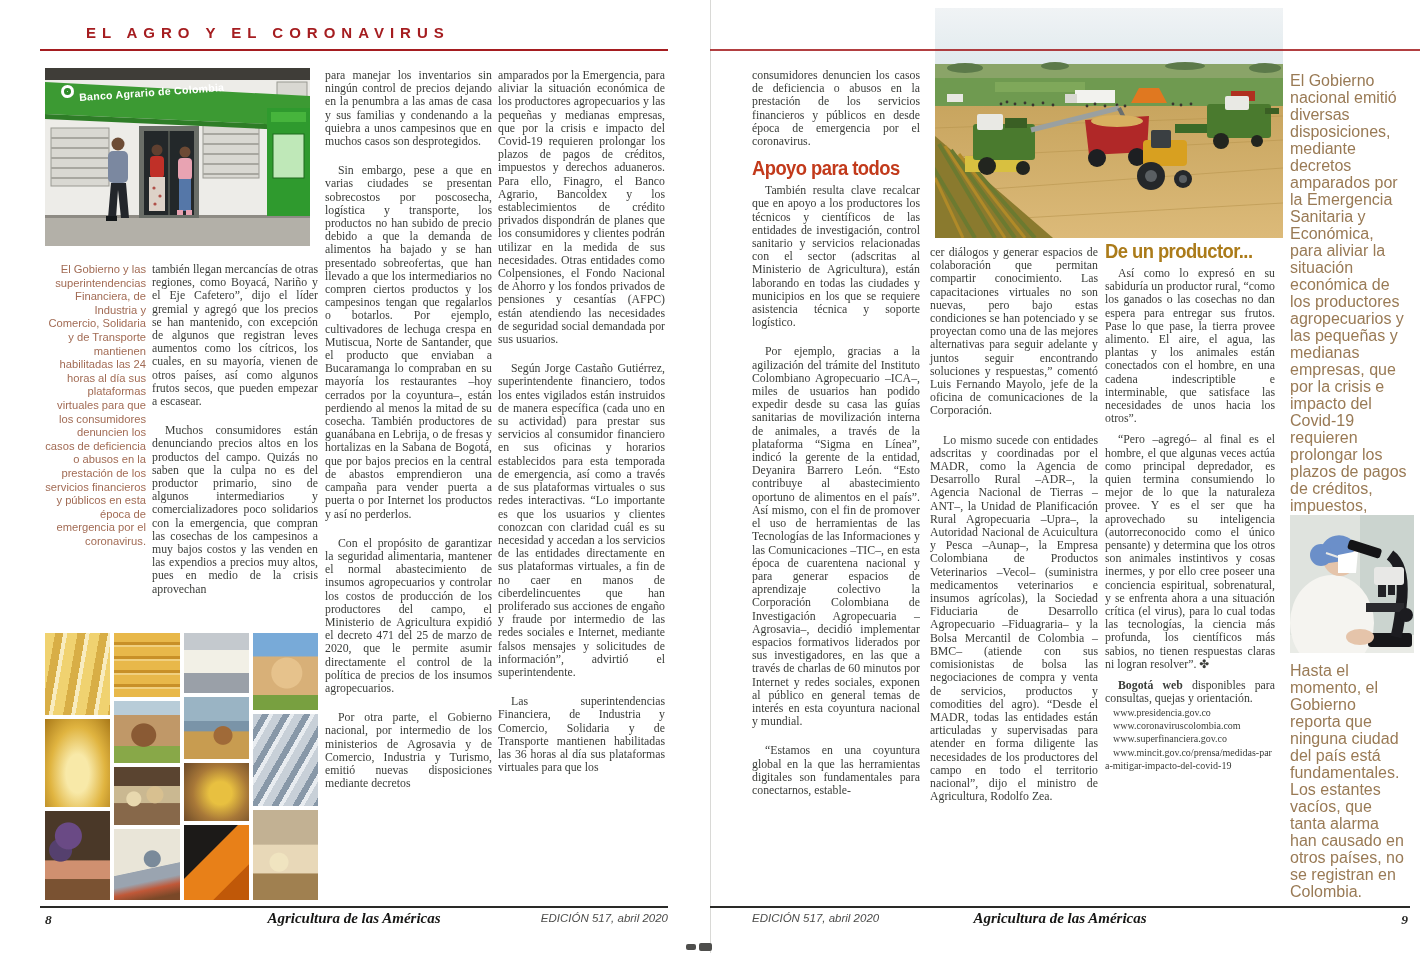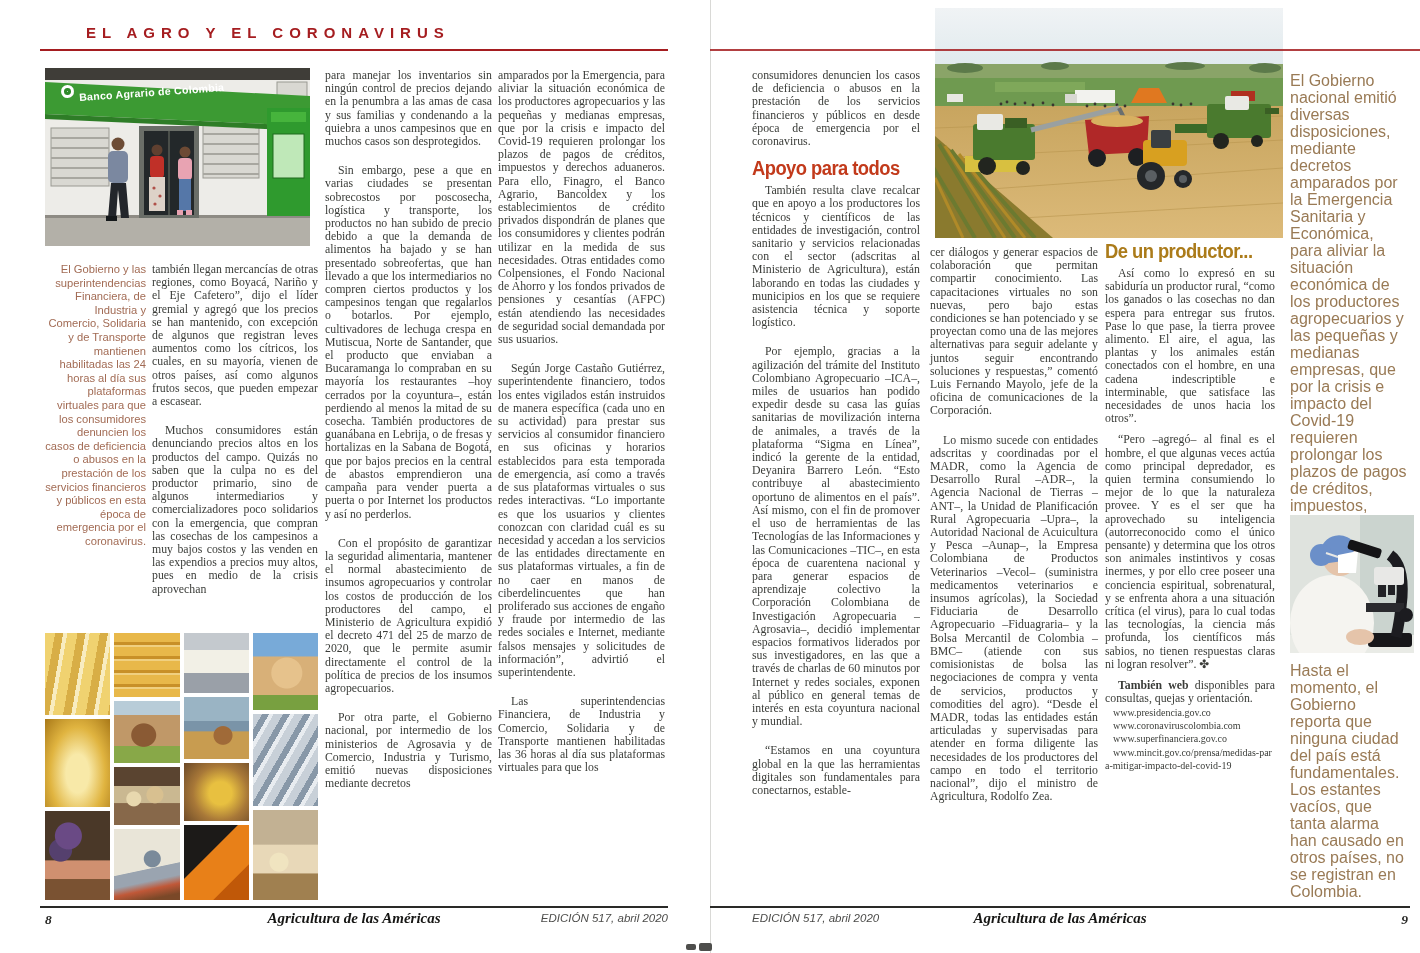--- a/index.html
+++ b/index.html
@@ -308,21 +308,21 @@
 
 <div class="abs col" style="left:930px; top:246px; width:168px;">
   <p>cer diálogos y generar espacios de colaboración que permitan compartir conocimiento. Las capacitaciones virtuales no son nuevas, pero bajo estas condiciones se han potenciado y se proyectan como una de las mejores alternativas para seguir adelante y juntos seguir encontrando soluciones y respuestas,” comentó Luis Fernando Mayolo, jefe de la oficina de comunicaciones de la Corporación.</p>
   <p class="ind">Lo mismo sucede con entidades adscritas y coordinadas por el MADR, como la Agencia de Desarrollo Rural –ADR–, la Agencia Nacional de Tierras –ANT–, la Unidad de Planificación Rural Agropecuaria –Upra–, la Autoridad Nacional de Acuicultura y Pesca –Aunap–, la Empresa Colombiana de Productos Veterinarios –Vecol– (suministra medicamentos veterinarios e insumos agrícolas), la Sociedad Fiduciaria de Desarrollo Agropecuario –Fiduagraria– y la Bolsa Mercantil de Colombia –BMC– (atiende con sus comisionistas de bolsa las negociaciones de compra y venta de servicios, productos y comodities del agro). “Desde el MADR, todas las entidades están articuladas y supervisadas para atender en forma diligente las necesidades de los productores del campo en todo el territorio nacional”, dijo el ministro de Agricultura, Rodolfo Zea.</p>
 </div>
 
 <div class="abs col webs" style="left:1105px; top:240px; width:170px;">
   <span class="subhead gold" style="margin-top:0;">De un productor...</span>
   <p class="ind">Así como lo expresó en su sabiduría un productor rural, “como los ganados o las cosechas no dan espera para entregar sus frutos. Pase lo que pase, la tierra provee alimento. El aire, el agua, las plantas y los animales están conectados con el hombre, en una cadena indescriptible e interminable, que satisface las necesidades de unos hacia los otros”.</p>
   <p class="ind" style="margin-top:8px;">“Pero –agregó– al final es el hombre, el que algunas veces actúa como principal depredador, es quien termina consumiendo lo mejor de lo que la naturaleza provee. Y es el ser que ha aprovechado su inteligencia (autorreconocido como el único pensante) y determina que los otros son animales instintivos y cosas inermes, y por ello cree poseer una conciencia espiritual, sobrenatural, y se enfrenta ahora a una situación crítica (el virus), para lo cual todas las tecnologías, la ciencia más profunda, los científicos más sabios, no tienen respuestas claras ni logran resolver”. ✤</p>
-  <p style="margin-top:8px;"><b>También web</b><span> disponibles para consultas, quejas y orientación.</span></p>
+  <p style="margin-top:8px;"><b>Bogotá web</b><span> disponibles para consultas, quejas y orientación.</span></p>
   <div class="url-line">www.presidencia.gov.co</div>
   <div class="url-line">www.coronaviruscolombia.com</div>
   <div class="url-line">www.superfinanciera.gov.co</div>
   <div class="url-line" style="word-break:break-all;">www.mincit.gov.co/prensa/medidas-para-mitigar-impacto-del-covid-19</div>
 </div>
 
 <div class="abs sidebar-note sidebar-right" style="left:1290px; top:72px; width:120px;">El Gobierno nacional emitió diversas disposiciones, mediante decretos amparados por la Emergencia Sanitaria y Económica, para aliviar la situación económica de los productores agropecuarios y las pequeñas y medianas empresas, que por la crisis e impacto del Covid-19 requieren prolongar los plazos de pagos de créditos, impuestos, derechos de aduaneros, arrendamientos, etcétera.</div>
 
 <div class="abs photo" style="left:1290px; top:515px; width:124px; height:138px;">
   <svg width="124" height="138" viewBox="0 0 124 138">

